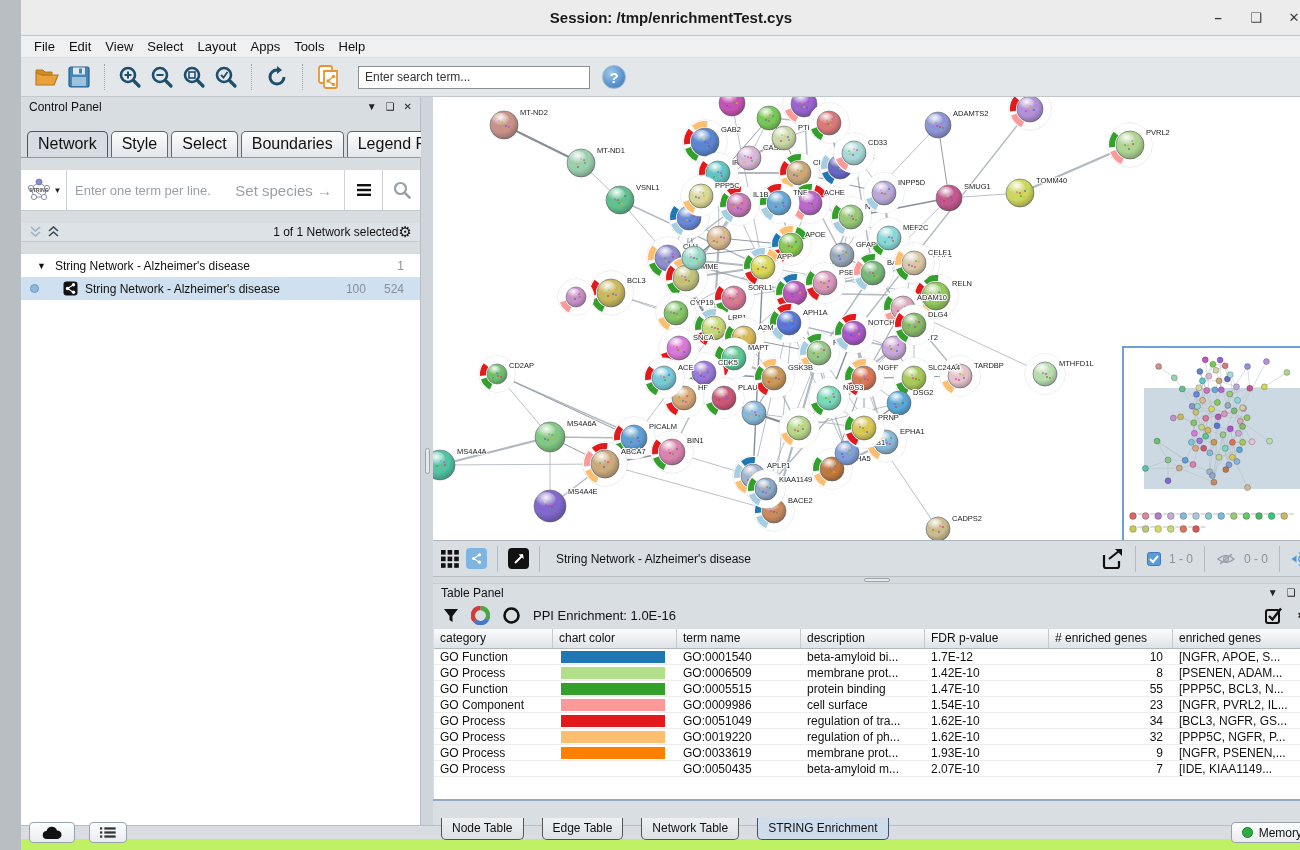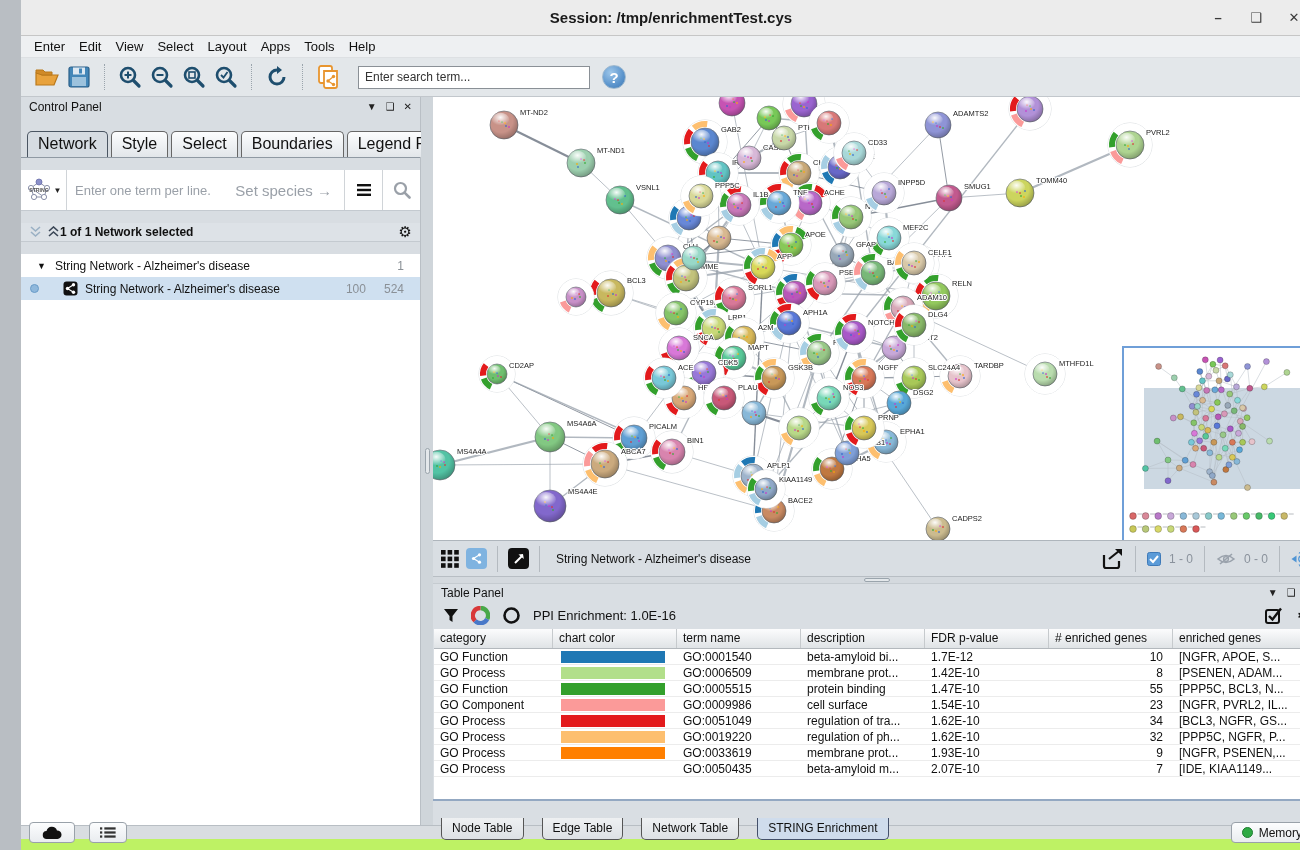--- a/index.html
+++ b/index.html
@@ -30,21 +30,21 @@
   .panel-ctls span{cursor:default;}
   .cp-tabs{display:flex;gap:3px;padding:3px 3px 0 6px;border-bottom:1px solid #8f99a3;}
   .tab{border:1px solid #666;border-bottom:none;border-radius:5px 5px 0 0;padding:3px 10px 4px;background:linear-gradient(#fcfdfe,#e2e6ea);font-size:16px;white-space:nowrap;}
   .tab.active{background:#d6dce2;border-color:#4a5562;}
   .string-bar{height:41px;background:#fff;border-bottom:1px solid #c4cad0;display:flex;align-items:center;}
   .string-logo{width:46px;height:100%;display:flex;align-items:center;justify-content:center;border-right:1px solid #d0d4d8;gap:2px;}
   .sb-text{flex:1;display:flex;align-items:center;padding:0 8px;color:#9aa0a8;font-size:13px;}
   .sb-species{margin-left:auto;color:#9aa0a8;font-size:15px;padding-right:4px;}
   .sb-btn2{width:38px;height:100%;display:flex;align-items:center;justify-content:center;border-left:1px solid #d0d4d8;}
   .sel-row{height:19px;background:#dde2e7;border-bottom:1px solid #c4cad0;display:flex;align-items:center;padding:0 8px;}
-  .sel-row .lbl{flex:1;text-align:left;font-weight:bold;font-size:12px;}
+  .sel-row .lbl{flex:1;text-align:right;font-weight:normal;font-size:12px;}
   .tree{flex:1;background:#fff;}
   .tree-row{height:23px;display:flex;align-items:center;font-size:12px;}
   .tree-row .cnt{color:#8a9096;}
   .tree-row.selected{background:#cfe0f0;}
   .tri{font-size:9px;margin:0 9px 0 16px;}
   .blue-dot{width:9px;height:9px;border-radius:50%;background:#8fb8dc;border:1px solid #6a9cc8;margin:0 10px 0 9px;}
   
   .right-col{flex:1;display:flex;flex-direction:column;min-width:0;}
   .vsplit{width:12px;background:#cfd5da;display:flex;align-items:center;justify-content:center;}
   .vgrip{width:5px;height:26px;border:1px solid #9aa4ac;border-radius:3px;background:#e4e8eb;}
@@ -97,21 +97,21 @@
   <div class="titlebar">
     <div class="title">Session: /tmp/enrichmentTest.cys</div>
     <div class="win-controls">
       <div class="win-btn">–</div>
       <div class="win-btn">❑</div>
       <div class="win-btn">✕</div>
     </div>
   </div>
 
   <div class="menubar" id="menubar">
-      <span>Enter</span>
+      <span>File</span>
       <span>Edit</span>
       <span>View</span>
       <span>Select</span>
       <span>Layout</span>
       <span>Apps</span>
       <span>Tools</span>
       <span>Help</span>
     </div>
 
   <div class="toolbar">

